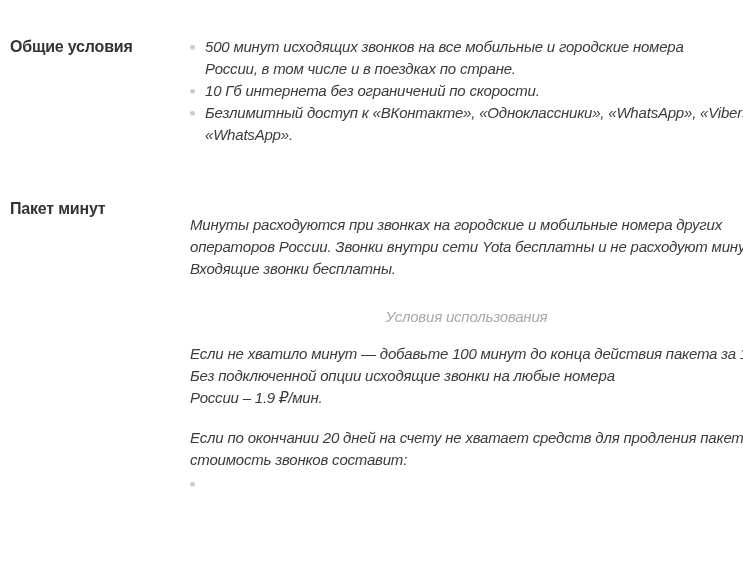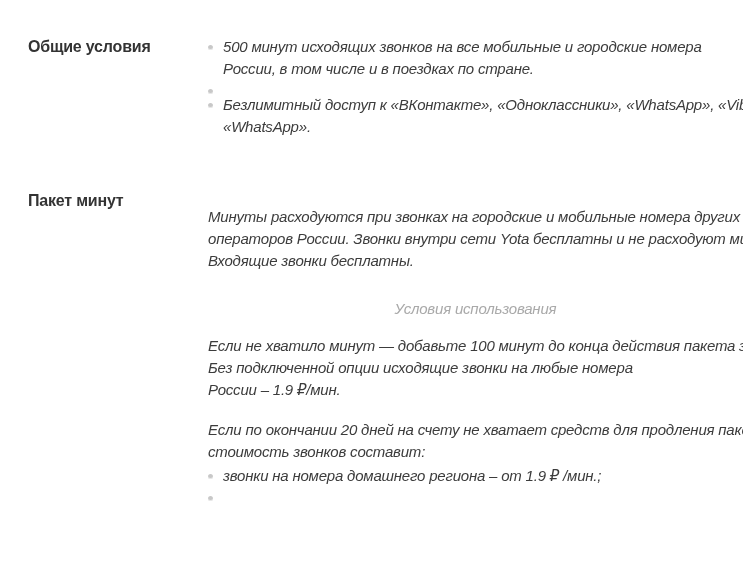--- a/index.html
+++ b/index.html
@@ -11,21 +11,21 @@
     width: 743px;
     height: 586px;
     overflow: hidden;
     font-family: "Liberation Sans", "DejaVu Sans", sans-serif;
     font-size: 15px;
     line-height: 22px;
     letter-spacing: -0.2px;
     color: #3c3c3c;
   }
   .page {
-    padding: 36px 0 0 28px;
+    padding: 36px 0 0 10px;
     box-sizing: border-box;
     width: 743px;
   }
   .row {
     display: flex;
     align-items: flex-start;
   }
   .row + .row {
     margin-top: 52px;
   }
@@ -91,20 +91,21 @@
     <div class="label-col">Общие условия</div>
     <div class="content-col">
       <ul class="bullet-list">
         <li class="bullet-item">
           <span class="dot"></span>
           <span class="txt">500 минут исходящих звонков на все мобильные и городские номера
 России, в том числе и в поездках по стране.</span>
         </li>
         <li class="bullet-item">
           <span class="dot"></span>
+          <span class="txt">10 Гб интернета без ограничений по скорости.</span>
         </li>
         <li class="bullet-item">
           <span class="dot"></span>
           <span class="txt">Безлимитный доступ к «ВКонтакте», «Одноклассники», «WhatsApp», «Viber»,
 «WhatsApp».</span>
         </li>
       </ul>
     </div>
   </section>
 
@@ -116,22 +117,18 @@
 Входящие звонки бесплатны.</p>
       <p class="para subhead">Условия использования</p>
       <p class="para p-mid">Если не хватило минут — добавьте 100 минут до конца действия пакета за 150 ₽.
 Без подключенной опции исходящие звонки на любые номера
 России – 1.9 ₽/мин.</p>
       <p class="para p-last">Если по окончании 20 дней на счету не хватает средств для продления пакета,
 стоимость звонков составит:</p>
       <ul class="bullet-list">
         <li class="bullet-item">
           <span class="dot"></span>
-          <span class="txt">звонки на номера домашнего региона – от 1.9 ₽ /мин.;</span>
-        </li>
-        <li class="bullet-item">
-          <span class="dot"></span>
         </li>
       </ul>
     </div>
   </section>
 
 </div>
 
 </body></html>

